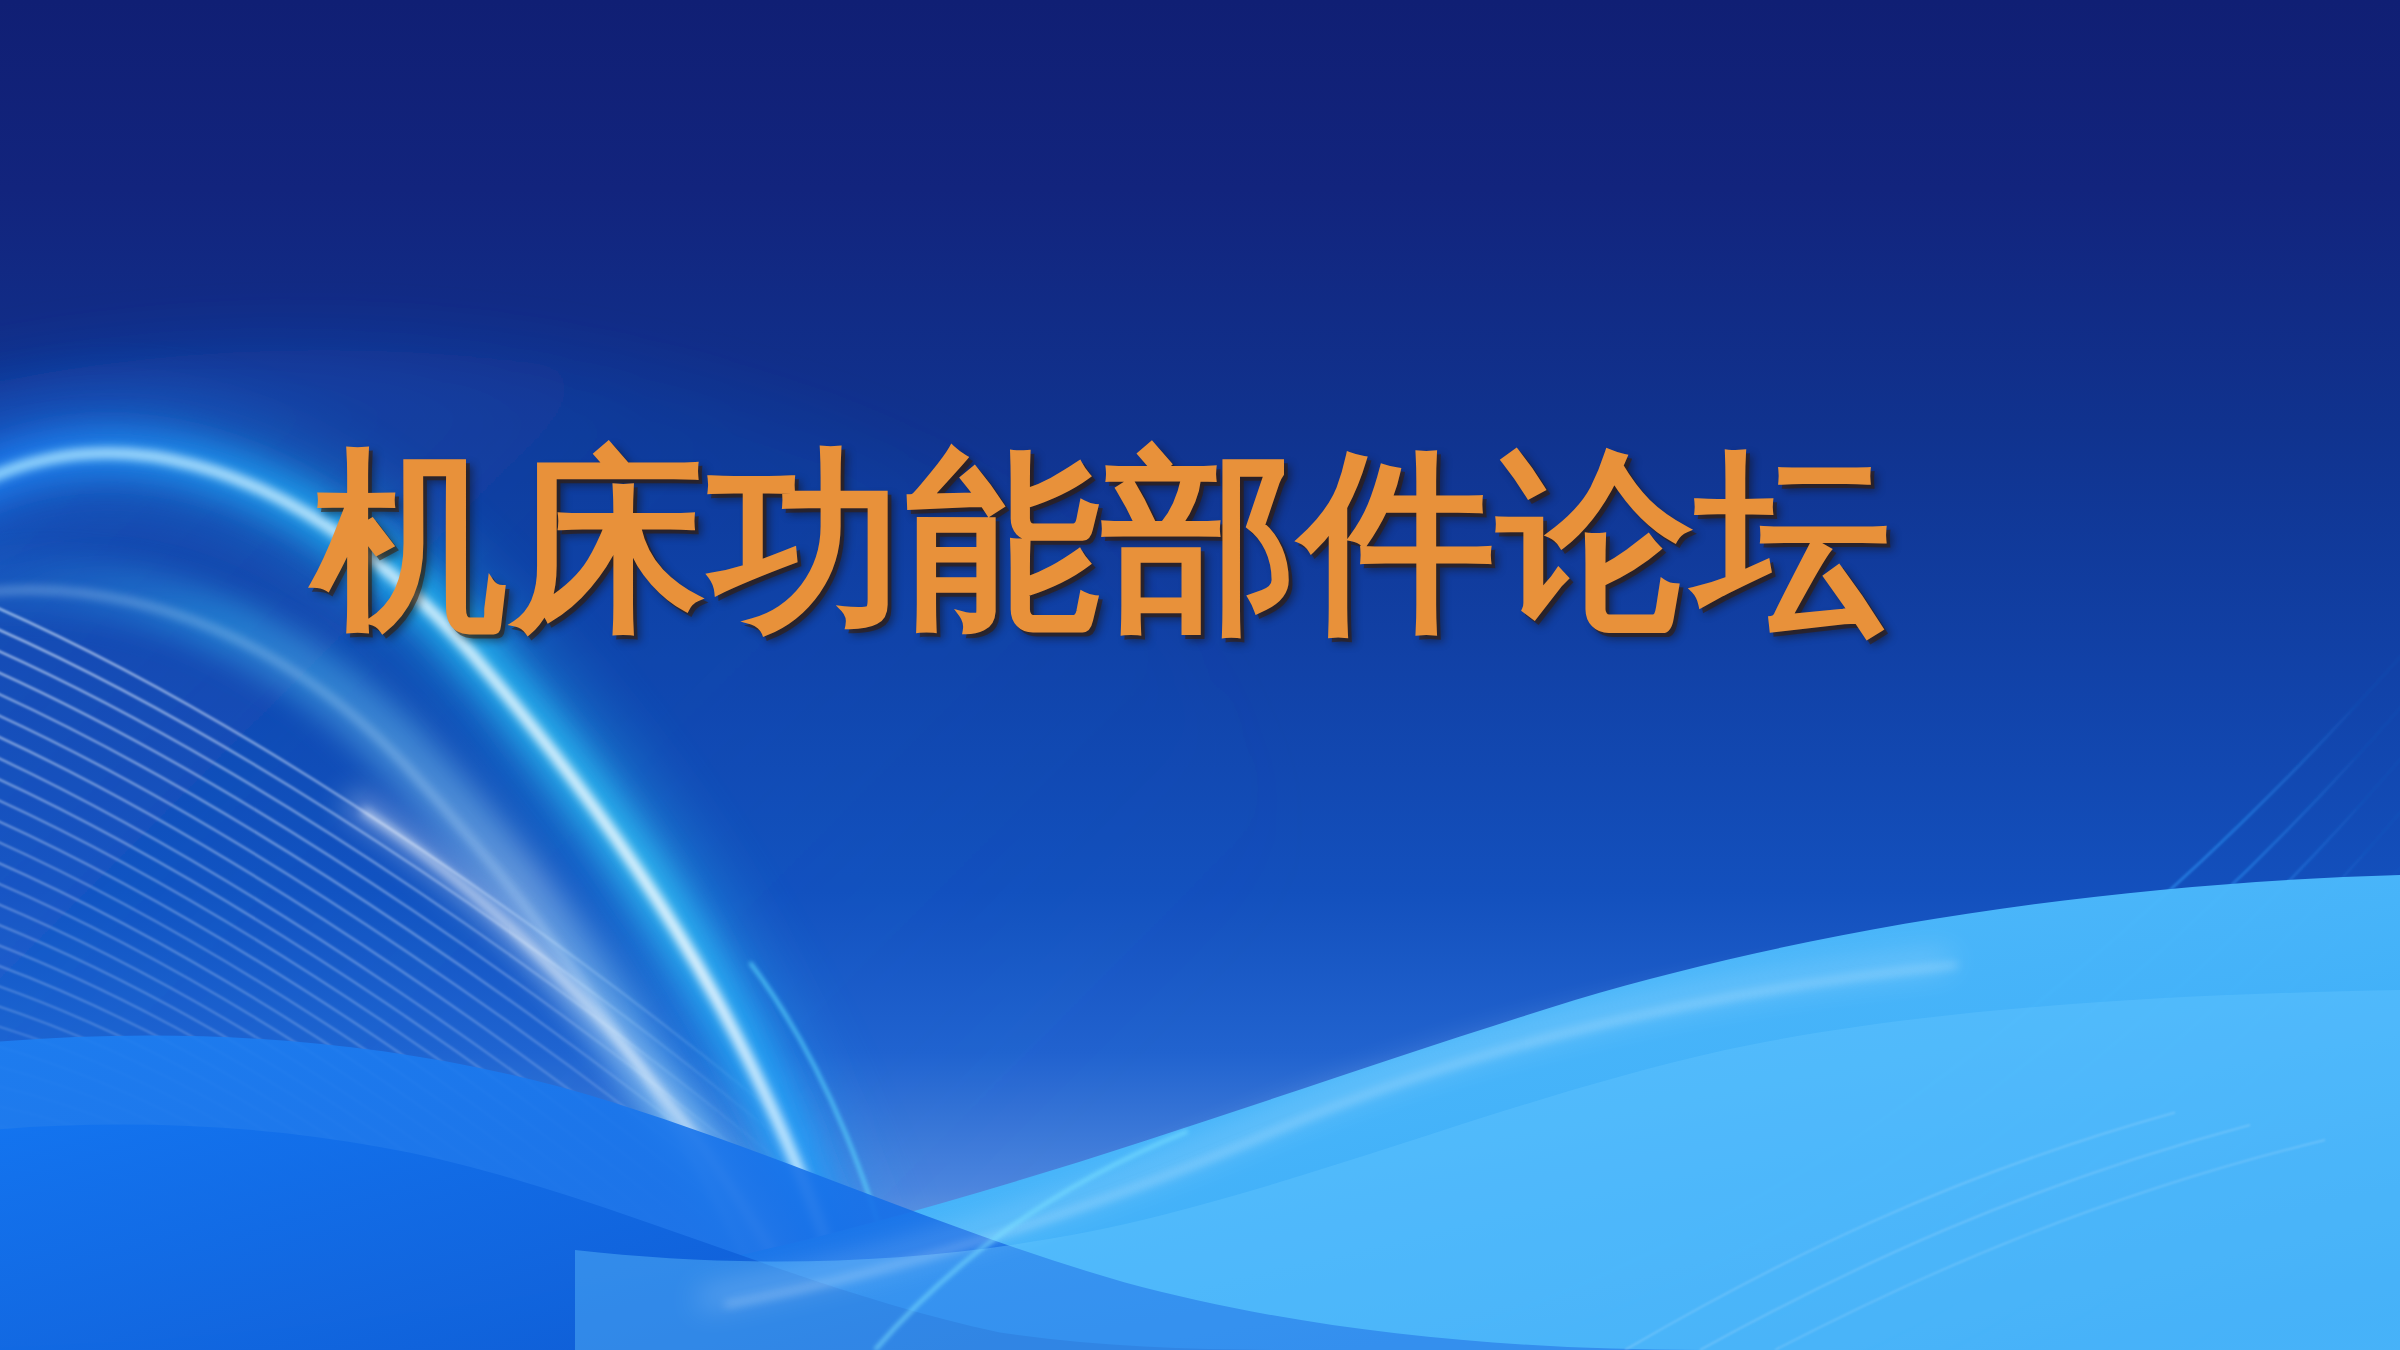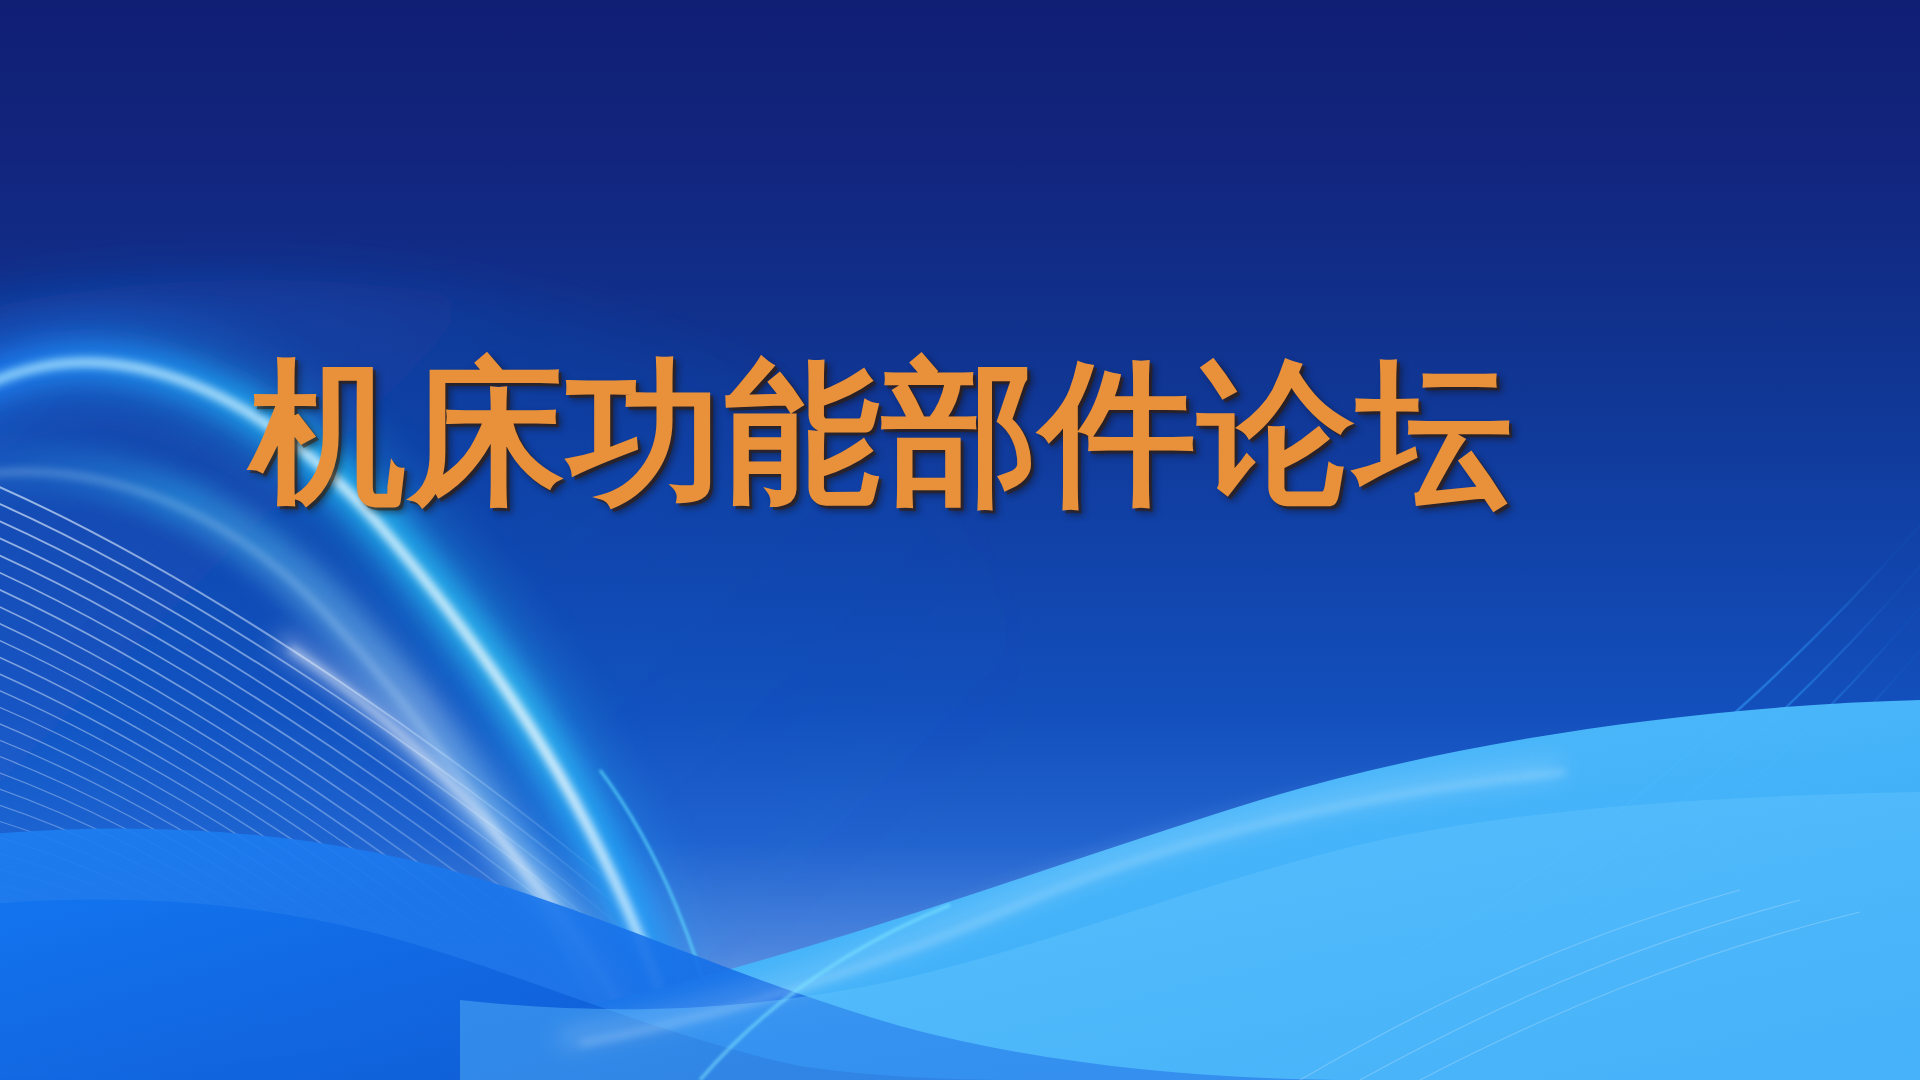--- a/index.html
+++ b/index.html
@@ -5,21 +5,21 @@
   html, body {
     margin: 0;
     padding: 0;
     background: #000;
   }
   #slide {
     position: relative;
     width: 1920px;
     height: 1080px;
     overflow: hidden;
-    font-family: Liberation Serif, serif;
+    font-family: Liberation Sans, sans-serif;
     background: #404040;
   }
   #bg-svg {
     position: absolute;
     inset: 0;
     width: 1920px;
     height: 1080px;
     display: block;
   }
   #title-layer {

